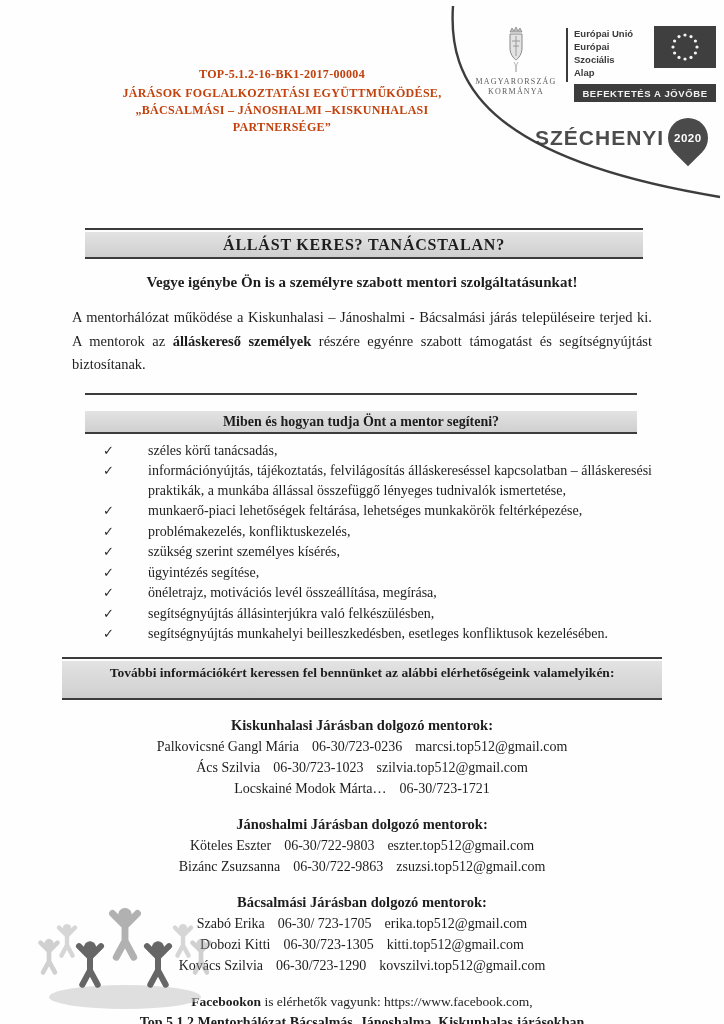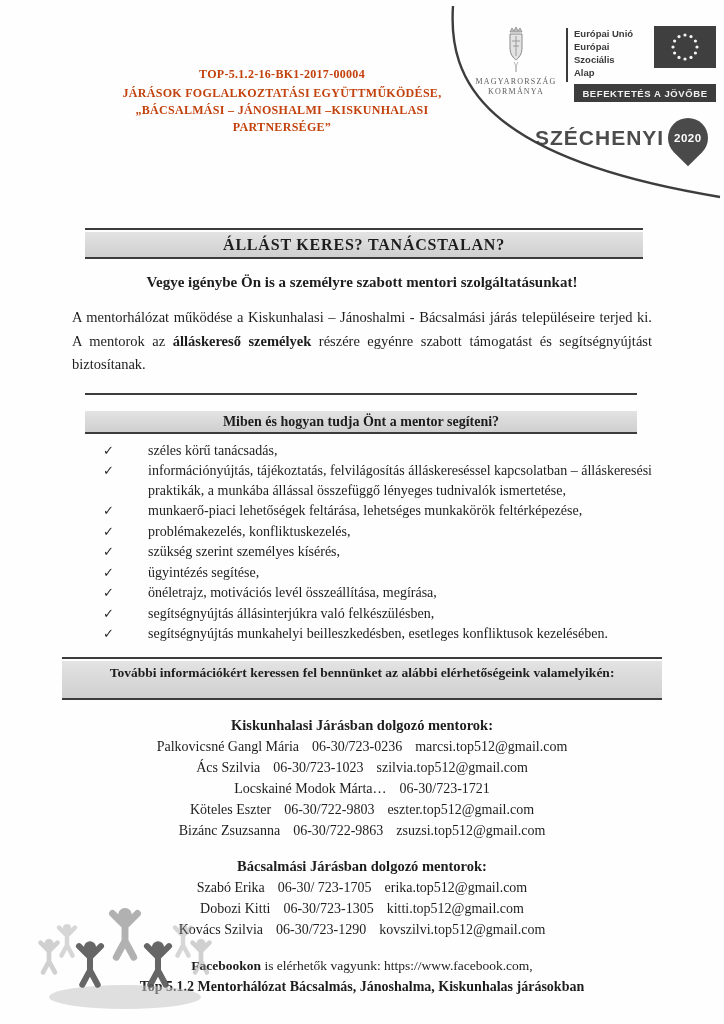--- a/index.html
+++ b/index.html
@@ -196,20 +196,21 @@
         <span>06-30/723-1023</span>
         <span>szilvia.top512@gmail.com</span>
       </div>
       <div class="c-row">
         <span>Locskainé Modok Márta…</span>
         <span>06-30/723-1721</span>
       </div>
     </div>
 
     <div class="c-section">
+      <div class="c-title">Jánoshalmi Járásban dolgozó mentorok:</div>
       <div class="c-row">
         <span>Köteles Eszter</span>
         <span>06-30/722-9803</span>
         <span>eszter.top512@gmail.com</span>
       </div>
       <div class="c-row">
         <span>Bizánc Zsuzsanna</span>
         <span>06-30/722-9863</span>
         <span>zsuzsi.top512@gmail.com</span>
       </div>

